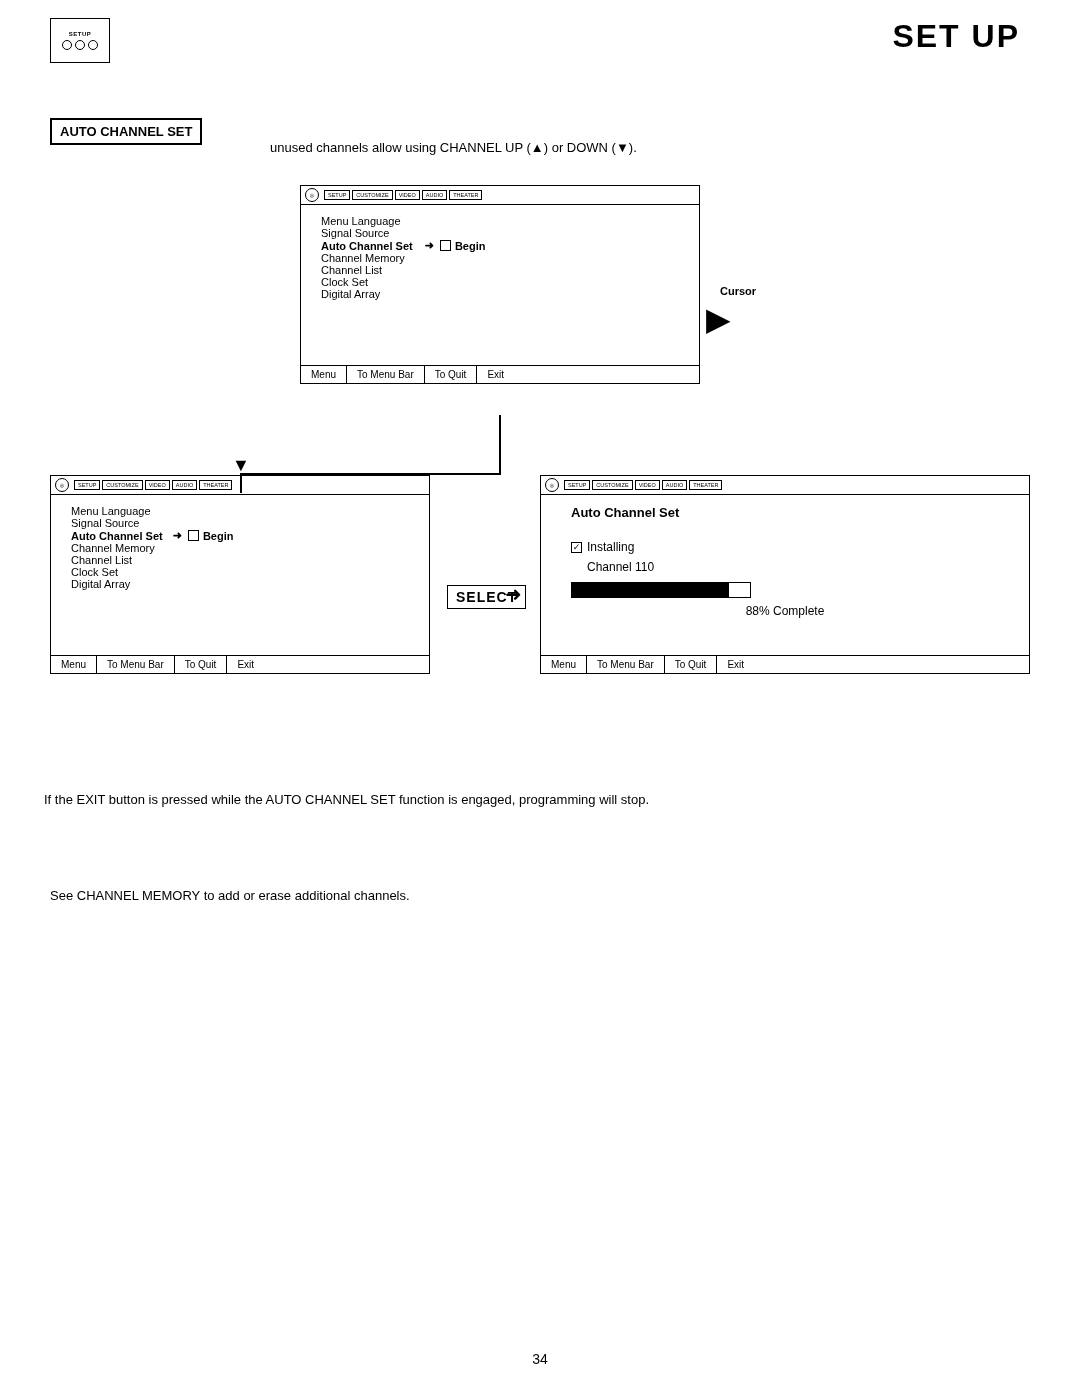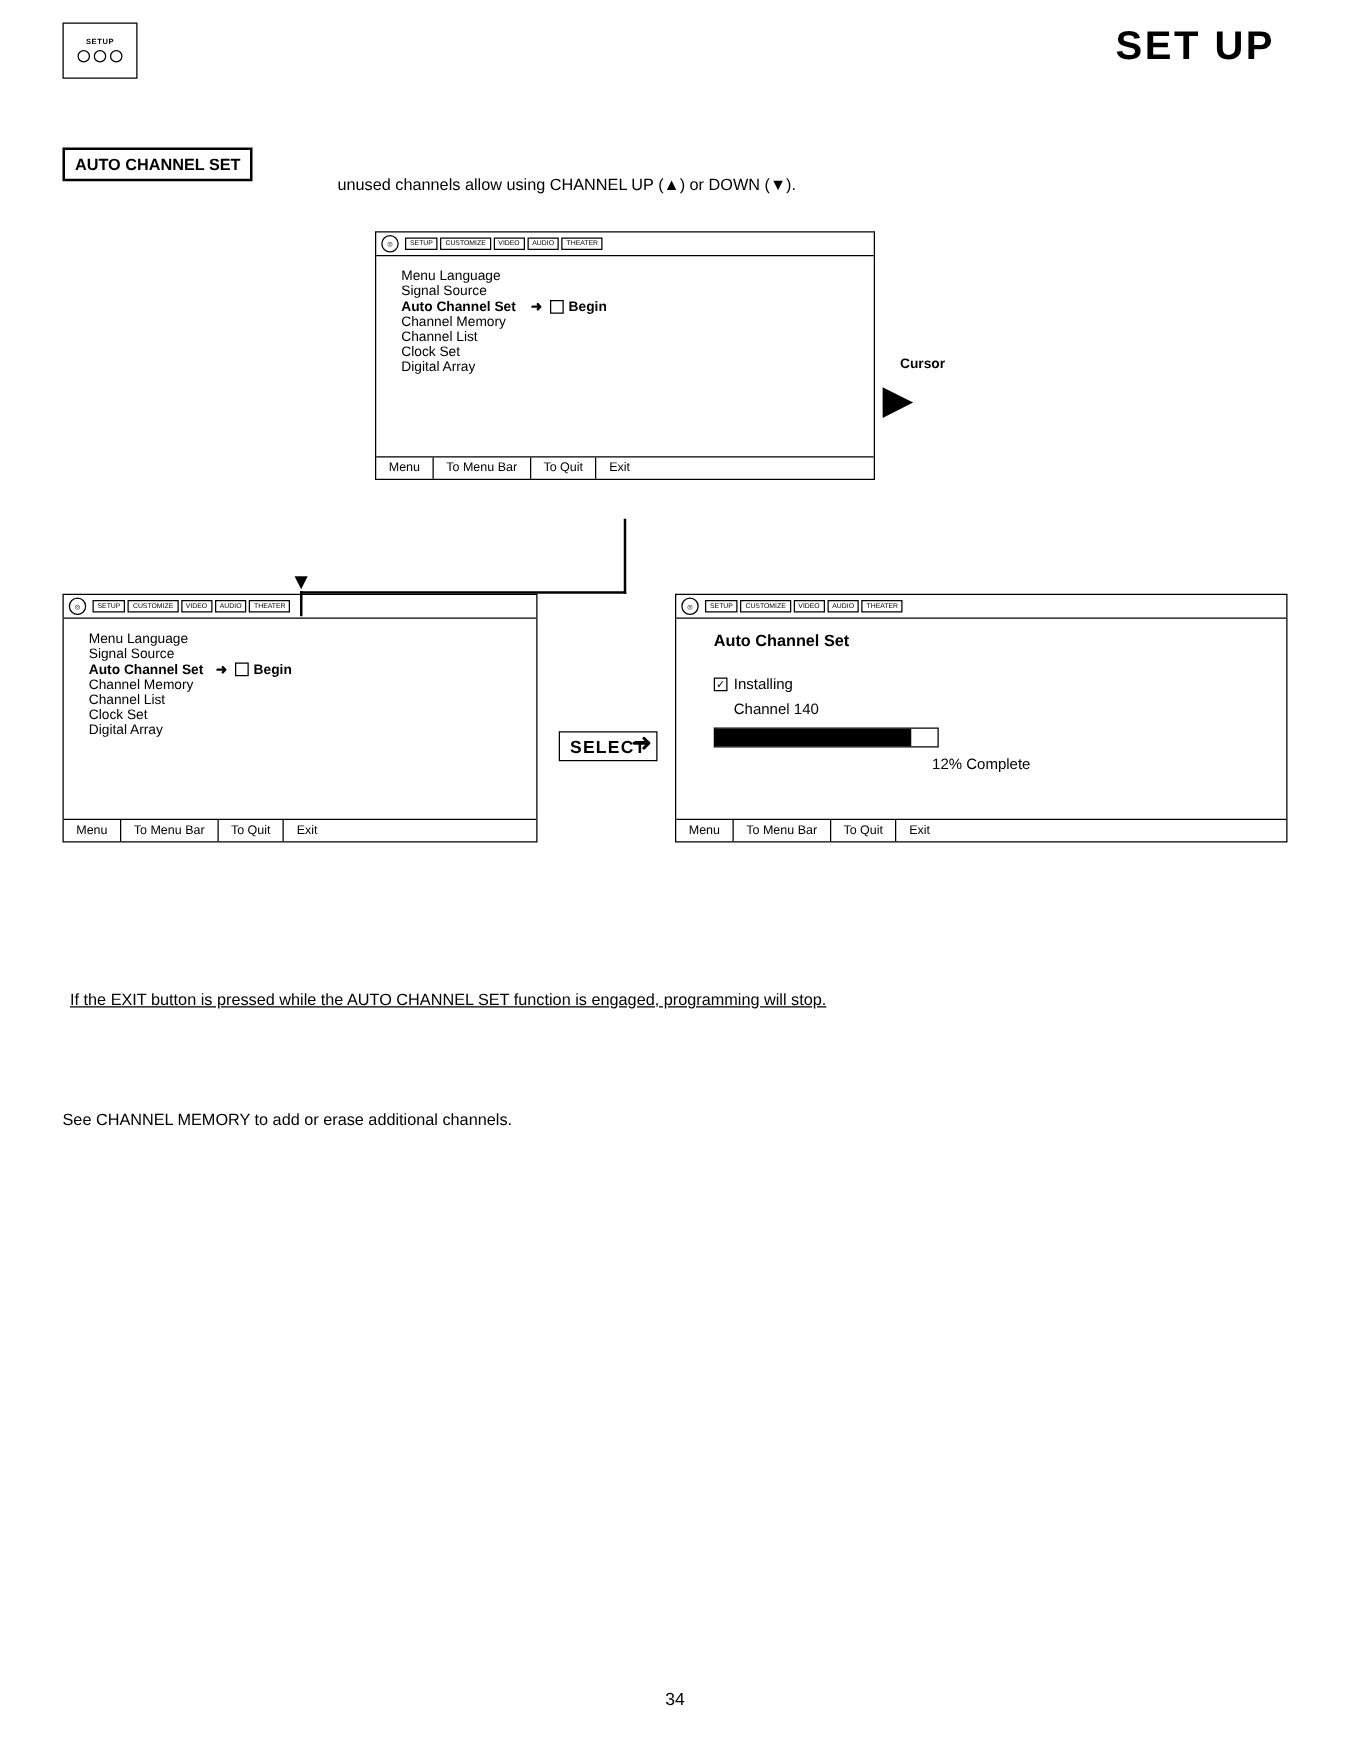--- a/index.html
+++ b/index.html
@@ -197,23 +197,22 @@
     }
 
     
     .note-text {
       position: absolute;
       font-size: 13px;
       line-height: 1.6;
     }
     .note1 {
       top: 790px;
-      left: 56px;
+      left: 44px;
       right: 50px;
-      text-decoration: underline;
     }
 
     
     .page-number {
       position: absolute;
       bottom: 30px;
       left: 50%;
       transform: translateX(-50%);
       font-size: 14px;
     }
@@ -370,25 +369,25 @@
     <span class="small-tab">VIDEO</span>
     <span class="small-tab">AUDIO</span>
     <span class="small-tab">THEATER</span>
   </div>
   <div class="tv-content" style="padding: 10px 30px; min-height: 160px;">
     <div style="font-size:13px; font-weight:bold; margin-bottom: 20px;">Auto Channel Set</div>
     <div style="font-size:12px; margin-bottom: 6px; display:flex; align-items:center; gap:5px;">
       <span style="width:11px; height:11px; border:1px solid #000; display:inline-flex; align-items:center; justify-content:center; font-size:9px;">✓</span>
       <span>Installing</span>
     </div>
-    <div style="font-size:12px; margin-bottom: 8px; margin-left: 16px;">Channel 140</div>
+    <div style="font-size:12px; margin-bottom: 8px; margin-left: 16px;">Channel 110</div>
     <div class="progress-bar-outer">
       <div class="progress-bar-inner" style="width:88%;"></div>
     </div>
-    <div style="font-size:12px; margin-top:6px; text-align:center;">12% Complete</div>
+    <div style="font-size:12px; margin-top:6px; text-align:center;">88% Complete</div>
   </div>
   <div class="tv-bottom-bar">
     <span>Menu</span>
     <span>To Menu Bar</span>
     <span>To Quit</span>
     <span>Exit</span>
   </div>
 </div>
 
 <div class="note-text note1">If the EXIT button is pressed while the AUTO CHANNEL SET function is engaged, programming will stop.</div>

